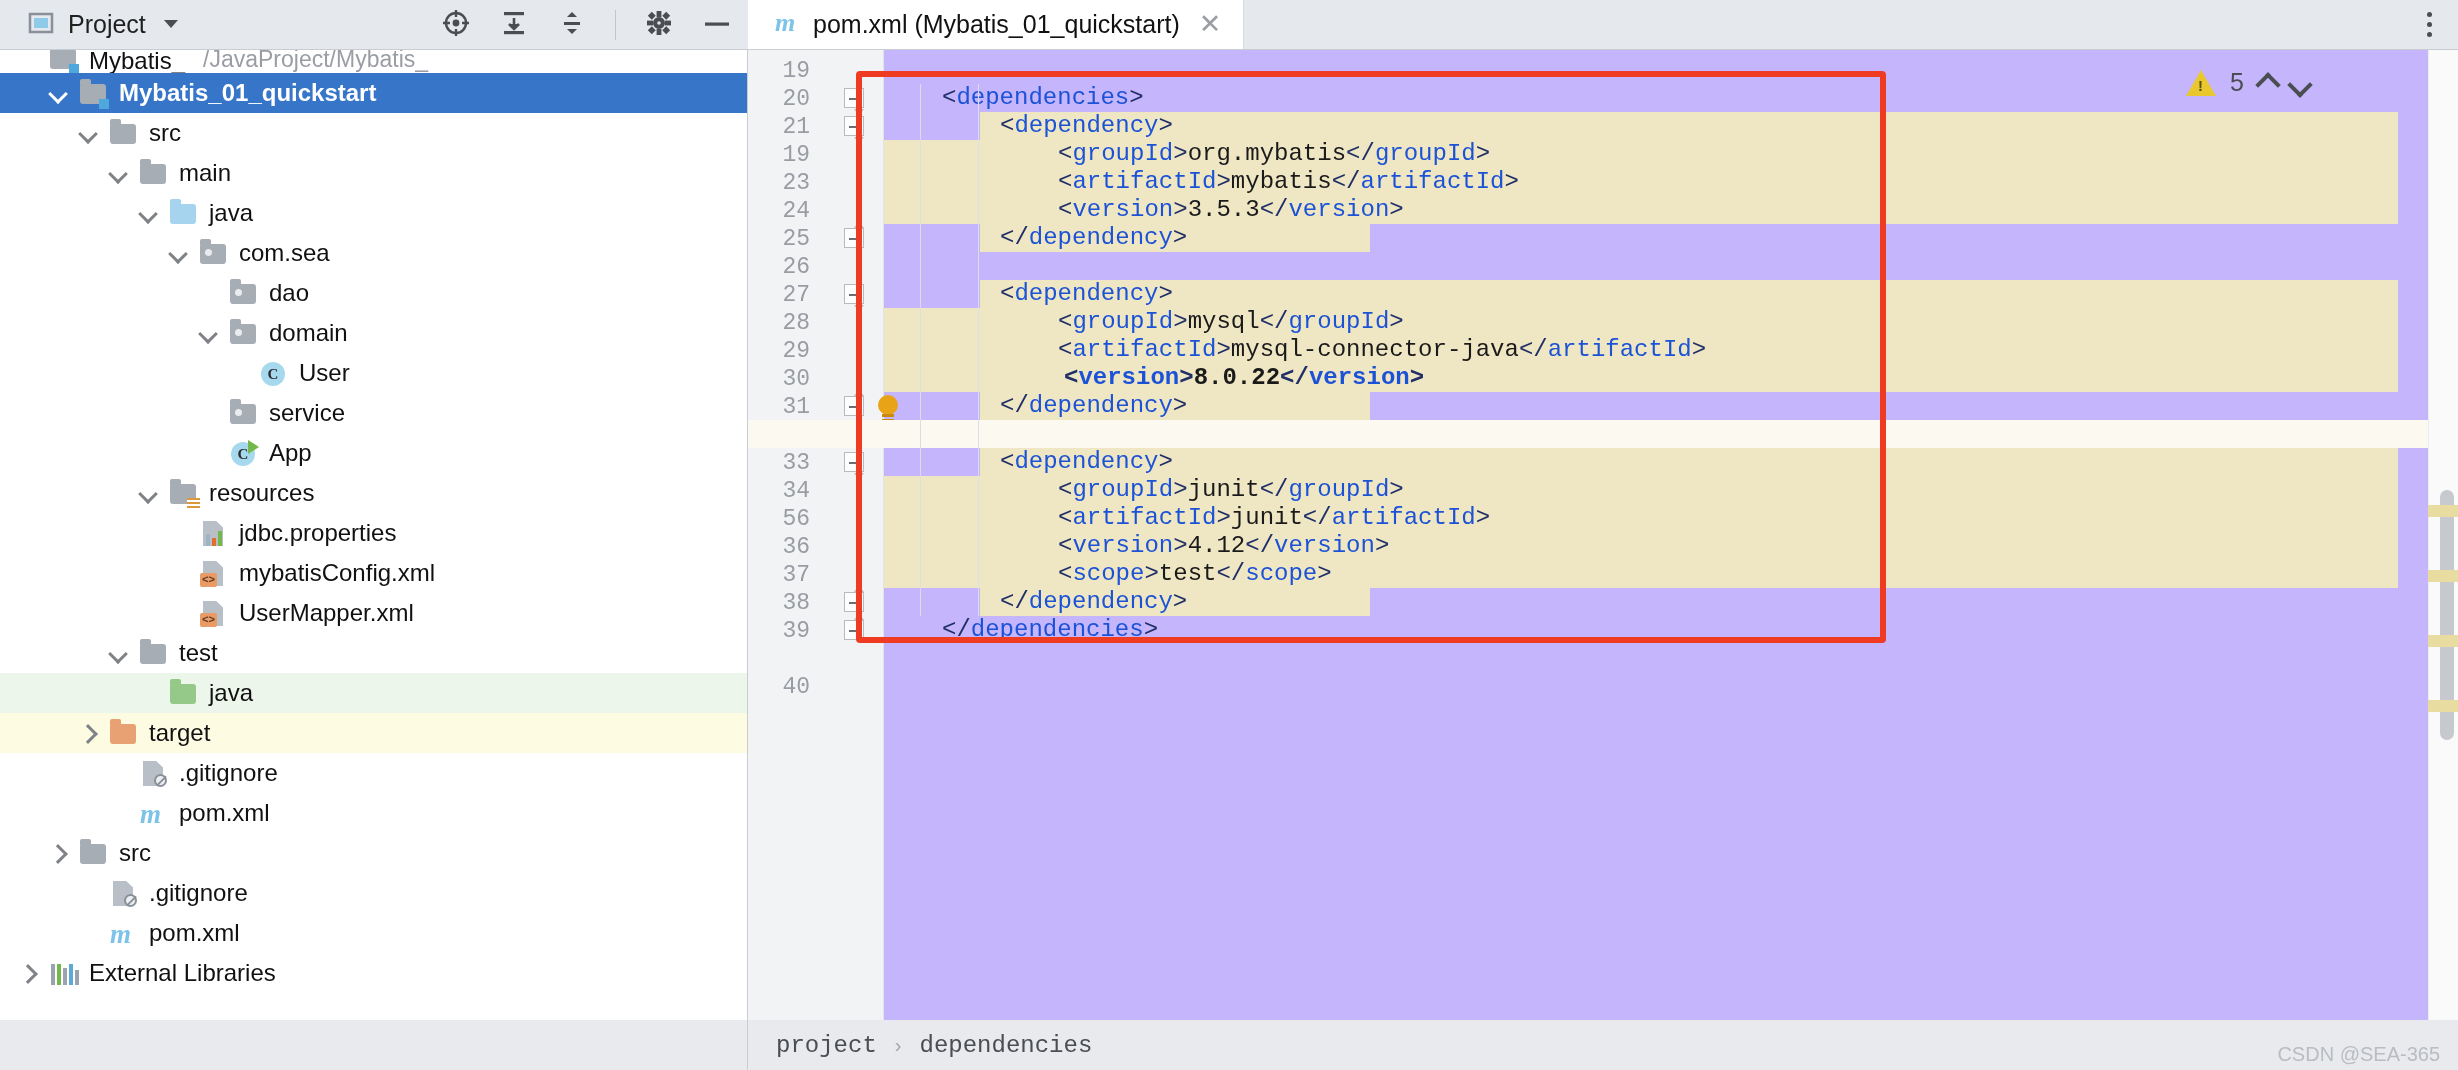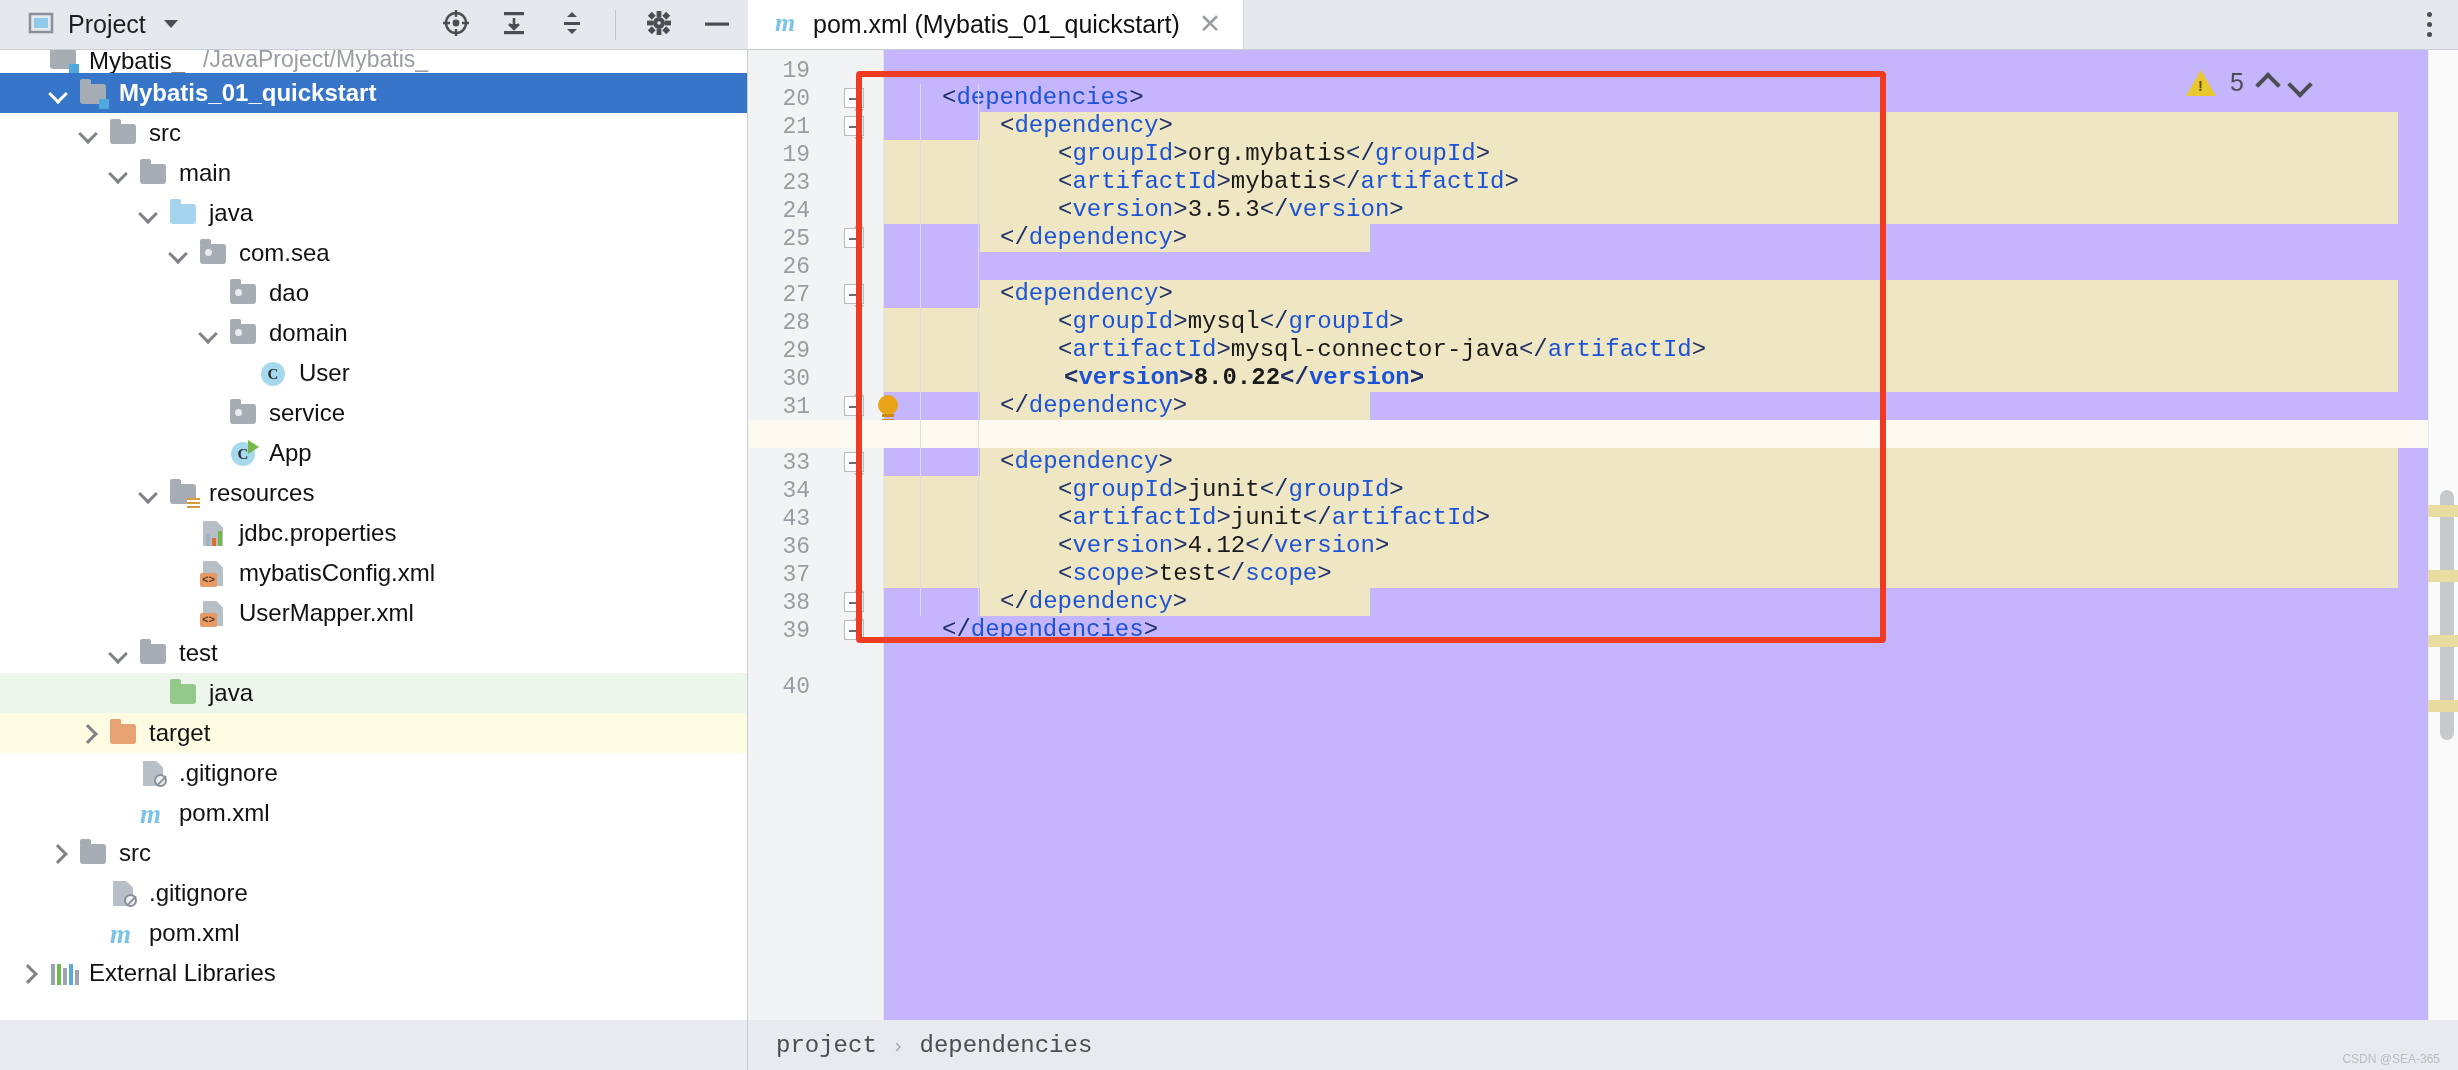--- a/index.html
+++ b/index.html
@@ -145,21 +145,21 @@
                   border-left:1px solid #ececec; }
   .scroll-thumb { position:absolute; right:4px; width:14px; border-radius:7px; background:#c6c9cd; }
   .scroll-mark { position:absolute; right:0; width:30px; height:12px; background:#e8dca0; }
 
   
   .statusbar { height:50px; flex:0 0 50px; background:#e8eaed; display:flex; }
   .sb-left { width:748px; flex:0 0 748px; border-right:1px solid #c9ccd1; }
   .sb-right { flex:1; display:flex; align-items:center; padding-left:28px; gap:18px; position:relative; }
   .crumb { font-size:24px; color:#4a4d52; font-family:"Liberation Mono", monospace; }
   .crumb-sep { color:#a0a3a8; font-size:20px; }
-  .watermark { position:absolute; right:18px; bottom:4px; font-size:12px; color:#b9bcc1; }
+  .watermark { position:absolute; right:18px; bottom:4px; font-size:20px; color:#b9bcc1; }
 </style>
 </head>
 <body>
 
 <div id="app">
 
   <div class="topbar">
 
     <div class="proj-toolbar">
       <div class="pt-left">
@@ -498,21 +498,21 @@
             <div class="lnum" style="top: 176px; left: 0px;">25</div>
             <div class="lnum" style="top: 204px; left: 0px;">26</div>
             <div class="lnum" style="top: 232px; left: 0px;">27</div>
             <div class="lnum" style="top: 260px; left: 0px;">28</div>
             <div class="lnum" style="top: 288px; left: 0px;">29</div>
             <div class="lnum" style="top: 316px; left: 0px;">30</div>
             <div class="lnum" style="top: 344px; left: 0px;">31</div>
             <div class="lnum" style="top: 372px; left: 0px;">32</div>
             <div class="lnum" style="top: 400px; left: 0px;">33</div>
             <div class="lnum" style="top: 428px; left: 0px;">34</div>
-            <div class="lnum" style="top: 456px; left: 0px;">43</div>
+            <div class="lnum" style="top: 456px; left: 0px;">56</div>
             <div class="lnum" style="top: 484px; left: 0px;">36</div>
             <div class="lnum" style="top: 512px; left: 0px;">37</div>
             <div class="lnum" style="top: 540px; left: 0px;">38</div>
             <div class="lnum" style="top: 568px; left: 0px;">39</div>
             <div class="lnum" style="top: 624px; left: 0px;">40</div>
           </div>
         <div class="foldcol">
             <div class="foldmark open" style="top: 38px; left: 10px;"></div>
             <div class="foldmark open" style="top: 66px; left: 10px;"></div>
             <div class="foldmark end" style="top: 178px; left: 10px;"></div>

